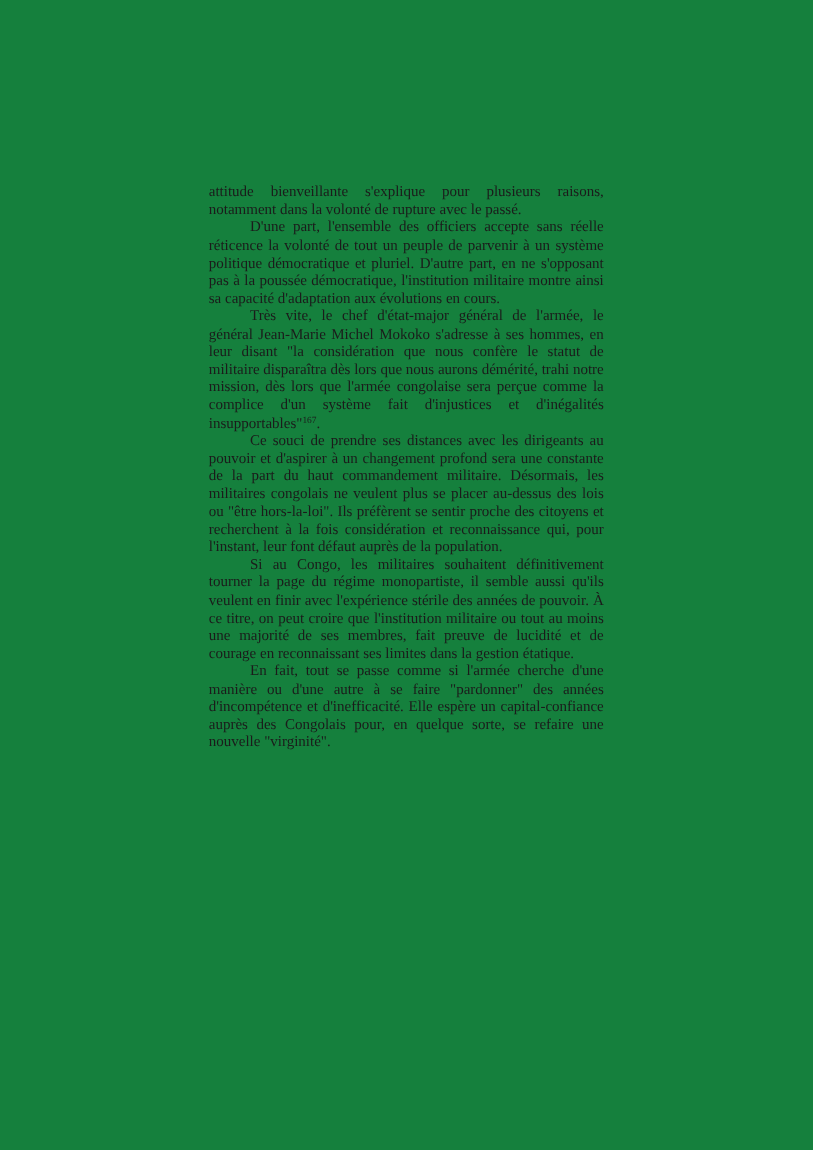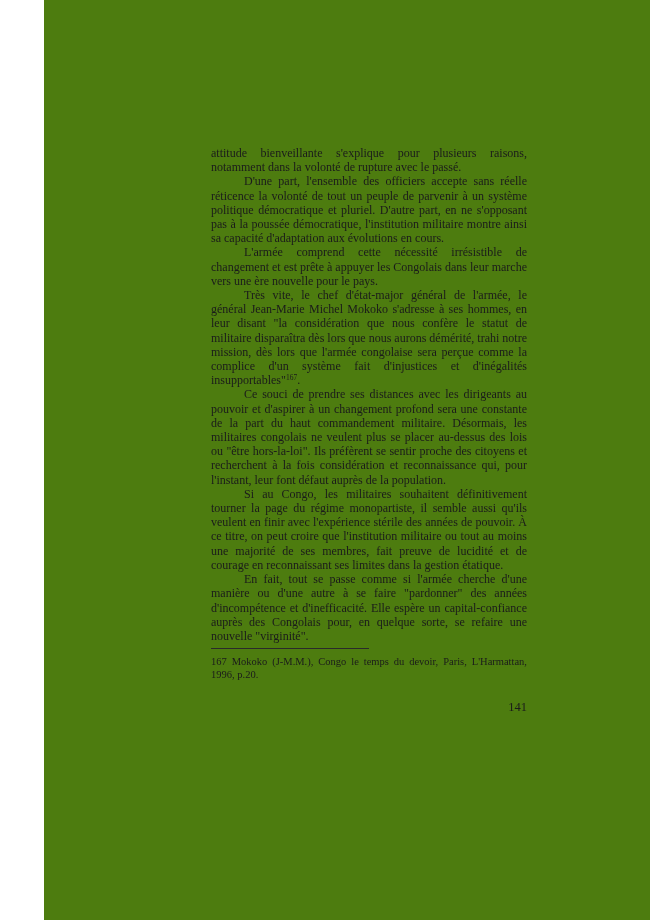--- a/index.html
+++ b/index.html
@@ -7,23 +7,22 @@
     width: 650px;
     height: 920px;
     background: #ffffff;
     position: relative;
     font-family: "Liberation Serif", serif;
     -webkit-font-smoothing: antialiased;
   }
   .page {
     position: absolute;
     inset: 0;
-    background: #4d7c0f;
+    background: #15803d;
     overflow: hidden;
-    margin-left: 44px;
   }
   .text-block {
     position: absolute;
     left: 167px;
     top: 146px;
     width: 316px;
     color: #1b1b1b;
     font-size: 12px;
     line-height: 14.2px;
     text-align: justify;
@@ -65,26 +64,20 @@
     color: #1b1b1b;
   }
 </style>
 </head>
 <body>
 
 <div class="page">
   <main class="text-block">
     <p class="para no-indent">attitude bienveillante s'explique pour plusieurs raisons, notamment dans la volonté de rupture avec le passé.</p>
     <p class="para">D'une part, l'ensemble des officiers accepte sans réelle réticence la volonté de tout un peuple de parvenir à un système politique démocratique et pluriel. D'autre part, en ne s'opposant pas à la poussée démocratique, l'institution militaire montre ainsi sa capacité d'adaptation aux évolutions en cours.</p>
-    <p class="para">L'armée comprend cette nécessité irrésistible de changement et est prête à appuyer les Congolais dans leur marche vers une ère nouvelle pour le pays.</p>
     <p class="para"><span>Très vite, le chef d'état-major général de l'armée, le général Jean-Marie Michel Mokoko s'adresse à ses hommes, en leur disant "</span><span class="italic">la considération que nous confère le statut de militaire disparaîtra dès lors que nous aurons démérité, trahi notre mission, dès lors que l'armée congolaise sera perçue comme la complice d'un système fait d'injustices et d'inégalités insupportables</span><span>"</span><sup class="fn-ref">167</sup><span>.</span></p>
     <p class="para">Ce souci de prendre ses distances avec les dirigeants au pouvoir et d'aspirer à un changement profond sera une constante de la part du haut commandement militaire. Désormais, les militaires congolais ne veulent plus se placer au-dessus des lois ou "être hors-la-loi". Ils préfèrent se sentir proche des citoyens et recherchent à la fois considération et reconnaissance qui, pour l'instant, leur font défaut auprès de la population.</p>
     <p class="para">Si au Congo, les militaires souhaitent définitivement tourner la page du régime monopartiste, il semble aussi qu'ils veulent en finir avec l'expérience stérile des années de pouvoir. À ce titre, on peut croire que l'institution militaire ou tout au moins une majorité de ses membres, fait preuve de lucidité et de courage en reconnaissant ses limites dans la gestion étatique.</p>
     <p class="para">En fait, tout se passe comme si l'armée cherche d'une manière ou d'une autre à se faire "pardonner" des années d'incompétence et d'inefficacité. Elle espère un capital-confiance auprès des Congolais pour, en quelque sorte, se refaire une nouvelle "virginité".</p>
 
-    <div class="footnote-block">
-      <div class="footnote-rule"></div>
-      <p class="footnote-text"><span>167 Mokoko (J-M.M.), </span><span class="italic">Congo le temps du devoir</span><span>, Paris, L'Harmattan, 1996, p.20.</span></p>
-    </div>
   </main>
 
-  <div class="page-number">141</div>
 </div>
 
 </body></html>

